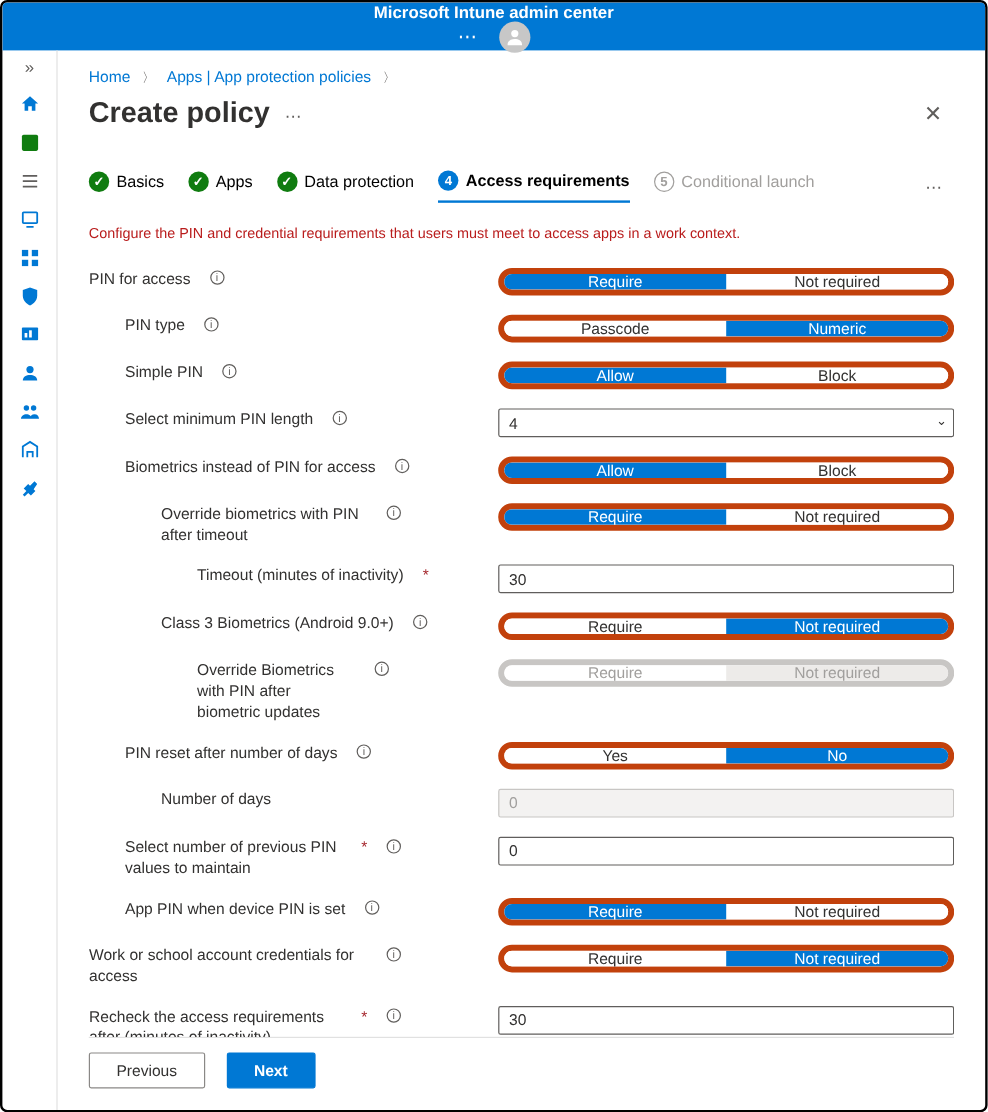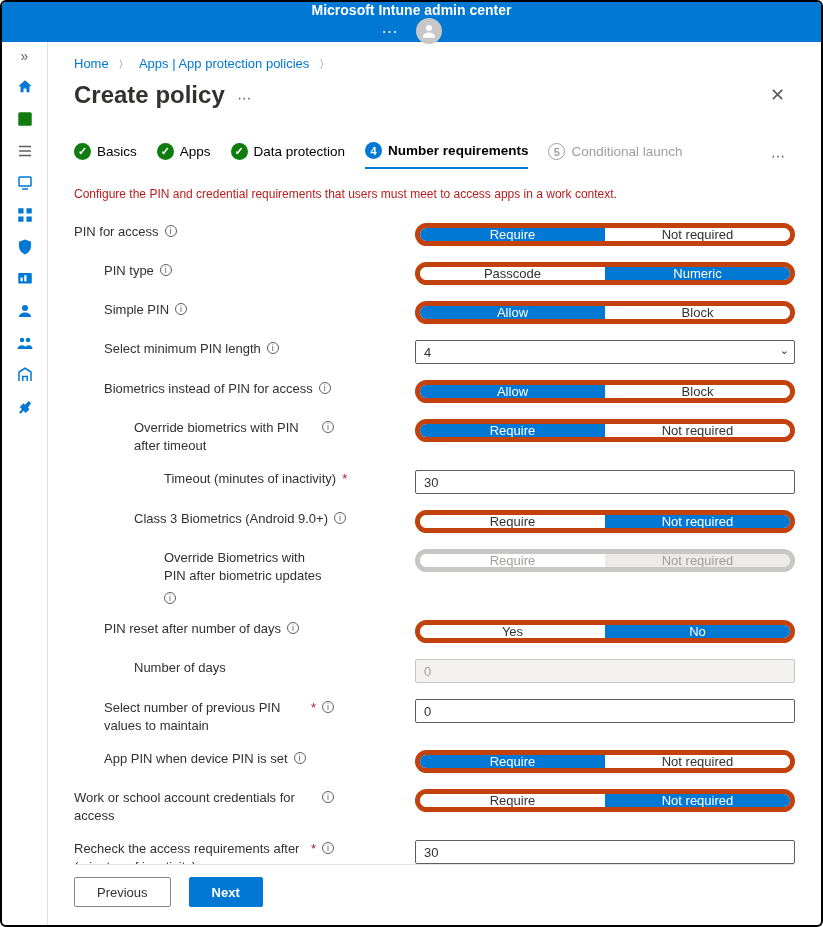--- a/index.html
+++ b/index.html
@@ -41,21 +41,21 @@
     .step.pending .circle { border:1px solid #a19f9d; color:#a19f9d; background:#fff;}
     .step.pending { color:#a19f9d;}
     .steps-ell { margin-left:auto; color:#605e5c; letter-spacing:2px; cursor:pointer; font-size:14px; padding-right:8px;}
 
     .intro { font-size: 12px; color: #b91c1c; margin-bottom: 22px;}
 
     .form-area { overflow:auto; }
 
     
     .row { display:flex; align-items:flex-start; margin-bottom: 16px; }
-    .label-col { font-size: 13px; color:#323130; display:flex; align-items:flex-start; gap:6px; line-height:1.35;}
+    .label-col { font-size: 13px; color:#323130; display:flex; align-items:flex-start; gap:16px; line-height:1.35;}
     .label-col .req { color:#a4262c; }
     .info-icon { width:12px; height:12px; border:1px solid #605e5c; border-radius:50%; display:inline-flex; align-items:center; justify-content:center; font-size:9px; color:#605e5c; flex-shrink:0; margin-top:2px; cursor:pointer;}
     .ctrl-col { margin-left:auto; width: 380px; }
     
     .ind0 .label-col { padding-left: 0; }
     .ind1 .label-col { padding-left: 30px; }
     .ind2 .label-col { padding-left: 60px; }
     .ind3 .label-col { padding-left: 90px; }
 
     
@@ -191,21 +191,21 @@
       <div class="step done">
           <span class="circle">✓</span>
           <span>Apps</span>
         </div>
       <div class="step done">
           <span class="circle">✓</span>
           <span>Data protection</span>
         </div>
       <div class="step active">
           <span class="circle">4</span>
-          <span>Number requirements</span>
+          <span>Access requirements</span>
         </div>
       <div class="step pending">
           <span class="circle">5</span>
           <span>Conditional launch</span>
         </div>
       <span class="steps-ell">⋯</span>
     </div>
 
     <div class="intro">Configure the PIN and credential requirements that users must meet to access apps in a work context.</div>
 
@@ -299,21 +299,21 @@
           </div>
       <div class="ctrl-col">
             <div class="pill double">
               <div class="opt">Require</div>
               <div class="opt sel">Not required</div>
             </div>
           </div>
     </div>
 
     <div class="row ind3">
-      <div class="label-col" style="max-width:250px;flex-direction:column;">
+      <div class="label-col" style="max-width:250px;">
             <span>Override Biometrics with PIN after biometric updates</span>
             <span class="info-icon">i</span>
           </div>
       <div class="ctrl-col">
             <div class="pill double disabled">
               <div class="opt">Require</div>
               <div class="opt sel">Not required</div>
             </div>
           </div>
     </div>

